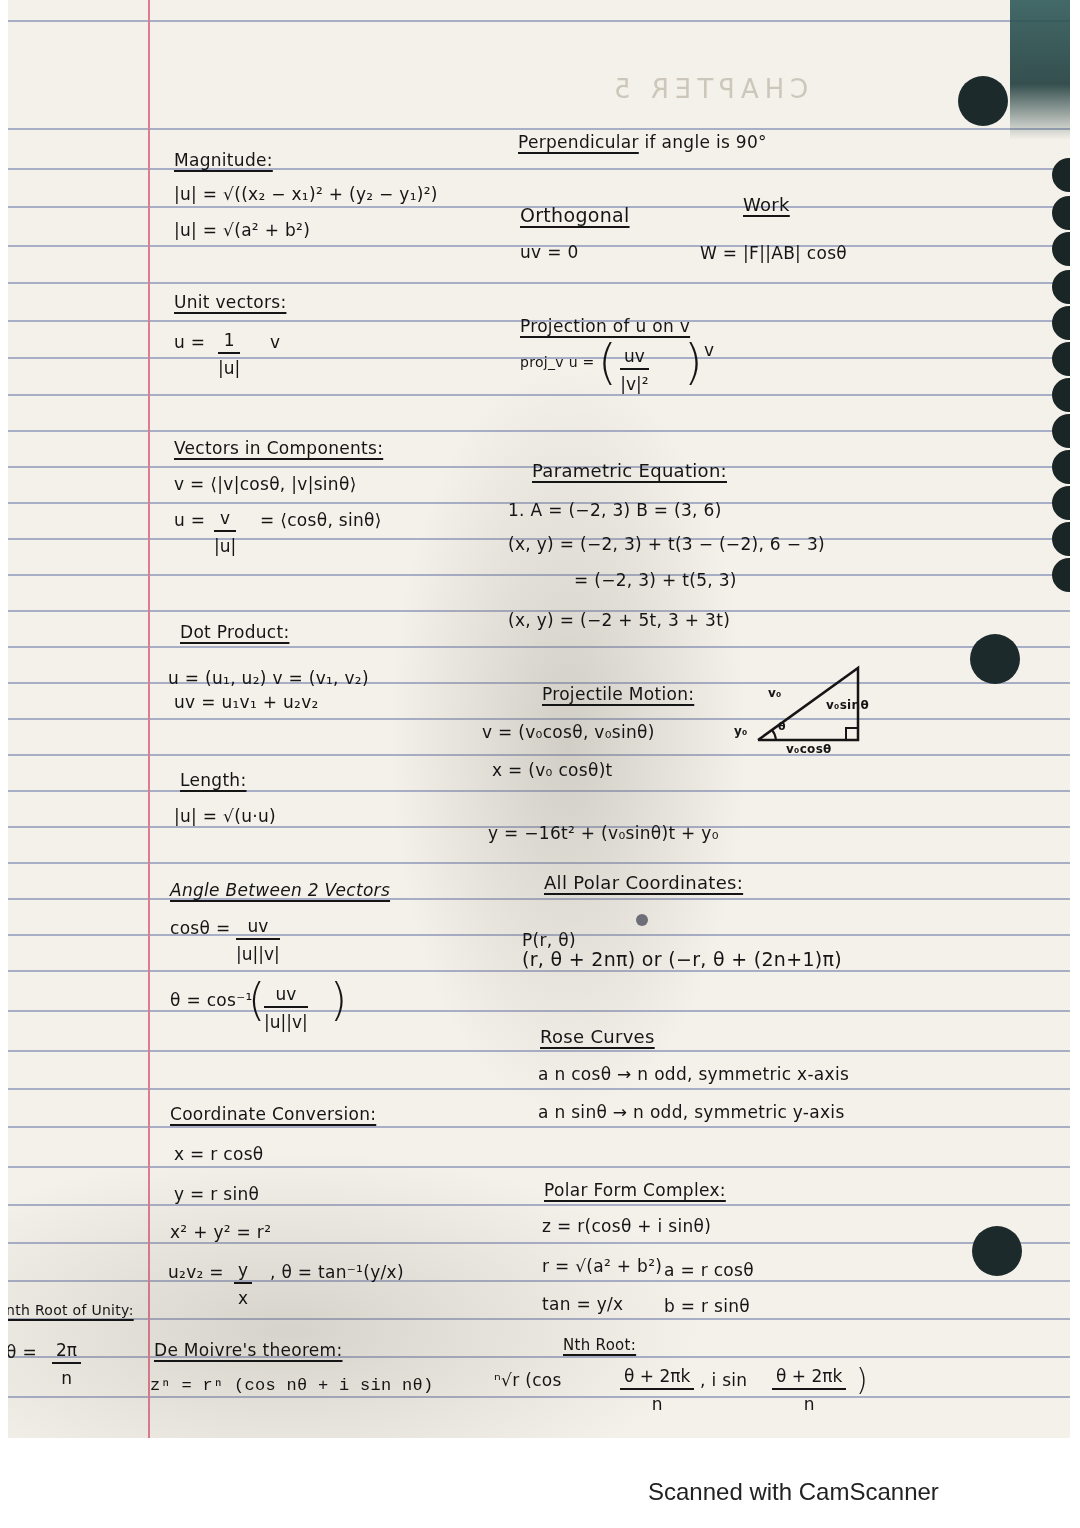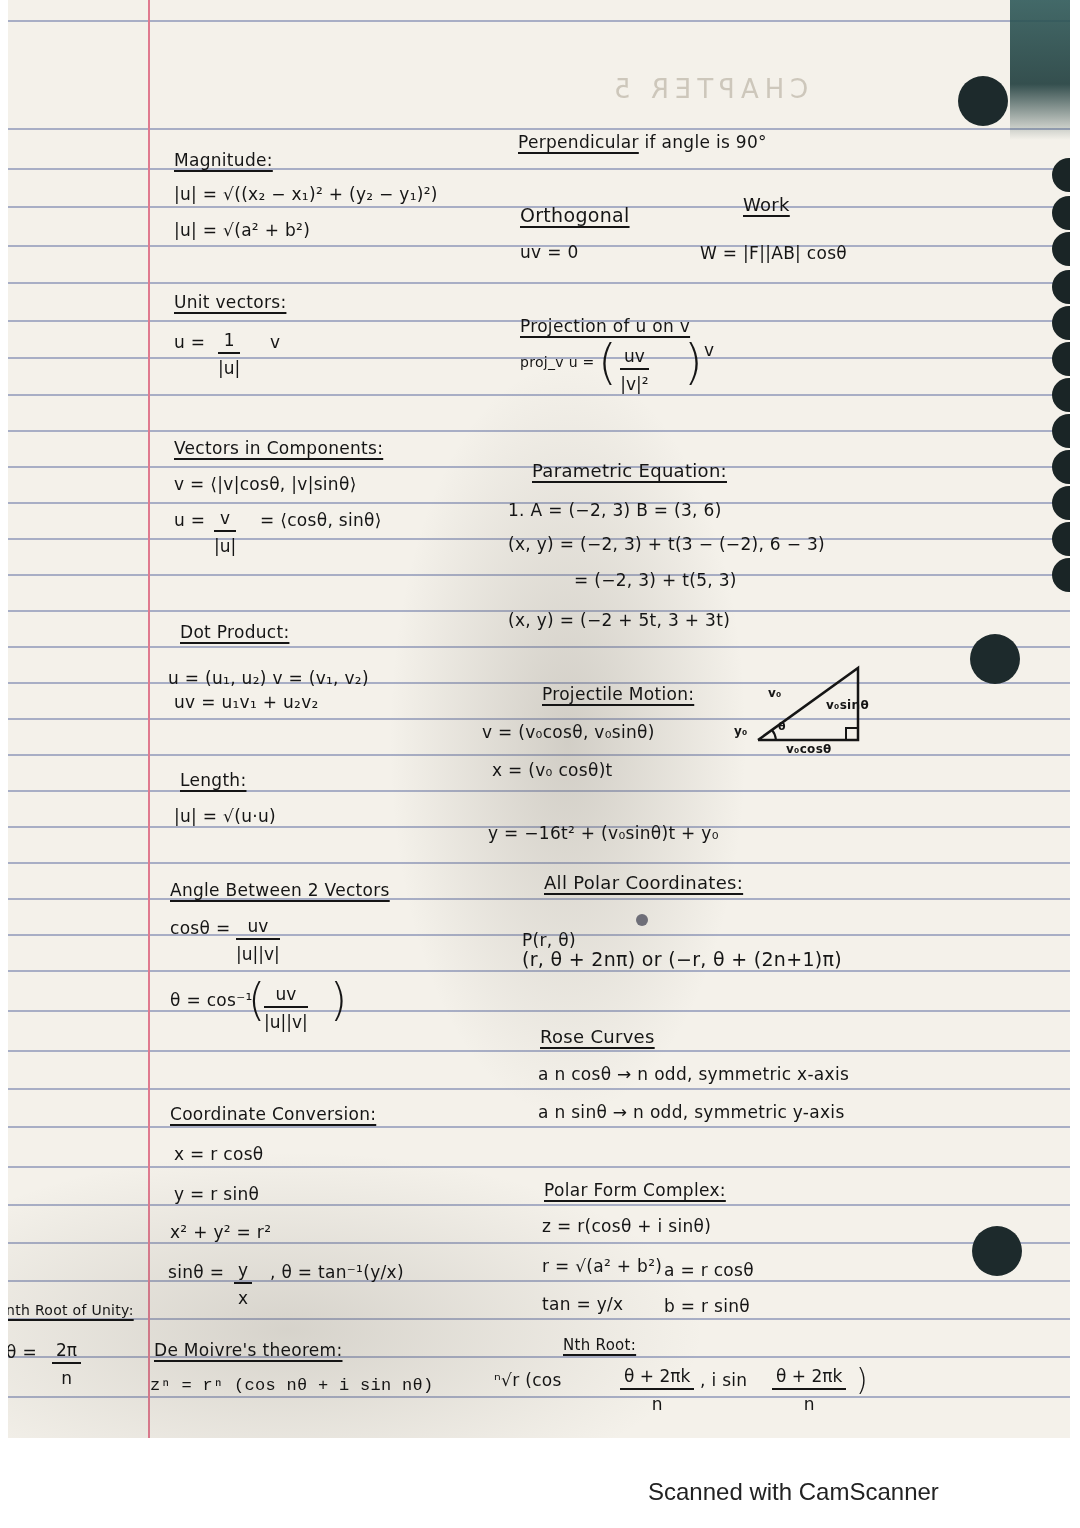--- a/index.html
+++ b/index.html
@@ -122,39 +122,39 @@
   </div>
   <div class="hw" style="left:252px; top:510px;">= ⟨cosθ, sinθ⟩</div>
 
   <div class="hw title" style="left:172px; top:622px;">Dot Product:</div>
   <div class="hw" style="left:160px; top:656px;margin-top:12px;">u = (u₁, u₂)   v = (v₁, v₂)</div>
   <div class="hw" style="left:166px; top:692px;">uv = u₁v₁ + u₂v₂</div>
 
   <div class="hw title" style="left:172px; top:770px;">Length:</div>
   <div class="hw" style="left:166px; top:806px;">|u| = √(u·u)</div>
 
-  <div class="hw title" style="left:162px; top:880px;">Angle Between 2 Vectors</div>
+  <div class="hw title" style="left:162px; top:880px;font-style:italic;">Angle Between 2 Vectors</div>
   <div class="hw" style="left:162px; top:918px;">cosθ =</div>
   <div class="frac" style="left:228px; top:916px;">
     <span class="num">uv</span>
     <span class="den">|u||v|</span>
   </div>
   <div class="hw" style="left:162px; top:990px;">θ = cos⁻¹</div>
   <div class="hw" style="left:240px; top:974px; font-size:44px; font-weight:200;">(</div>
   <div class="frac" style="left:256px; top:984px;">
     <span class="num">uv</span>
     <span class="den">|u||v|</span>
   </div>
   <div class="hw" style="left:322px; top:974px; font-size:44px; font-weight:200;">)</div>
 
   <div class="hw title" style="left:162px; top:1104px;">Coordinate Conversion:</div>
   <div class="hw" style="left:166px; top:1144px;">x = r cosθ</div>
   <div class="hw" style="left:166px; top:1184px;">y = r sinθ</div>
   <div class="hw" style="left:162px; top:1222px;">x² + y² = r²</div>
-  <div class="hw" style="left:160px; top:1262px;">sinθ =</div>
+  <div class="hw" style="left:160px; top:1262px;">u₂v₂ =</div>
   <div class="frac" style="left:226px; top:1260px;">
     <span class="num">y</span>
     <span class="den">x</span>
   </div>
   <div class="hw" style="left:262px; top:1262px;">, θ = tan⁻¹(y/x)</div>
 
   <div class="hw title" style="left:146px; top:1340px;">De Moivre's theorem:</div>
   <div class="hw" style="left:142px; top:1376px;font-family:Liberation Mono, monospace;">zⁿ = rⁿ (cos nθ + i sin nθ)</div>
 
   <div class="hw title" style="left:-2px; top:1302px; font-size:14px;">nth Root of Unity:</div>

